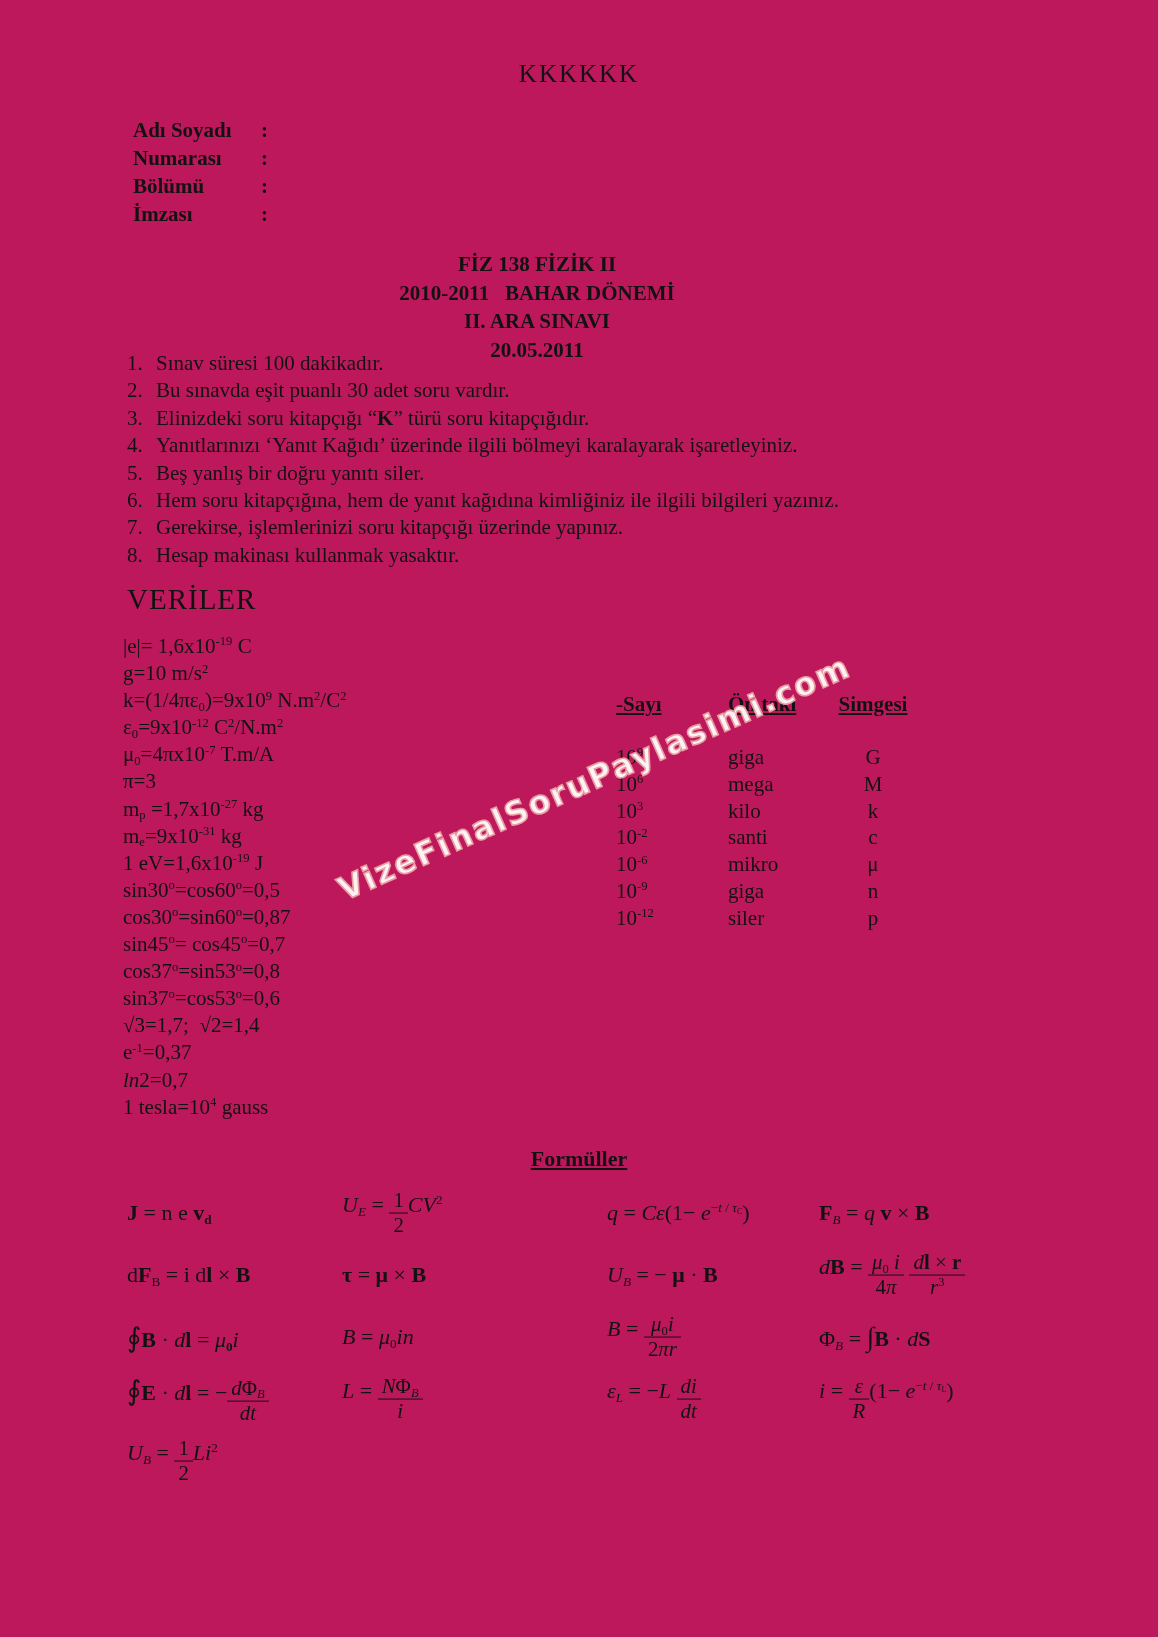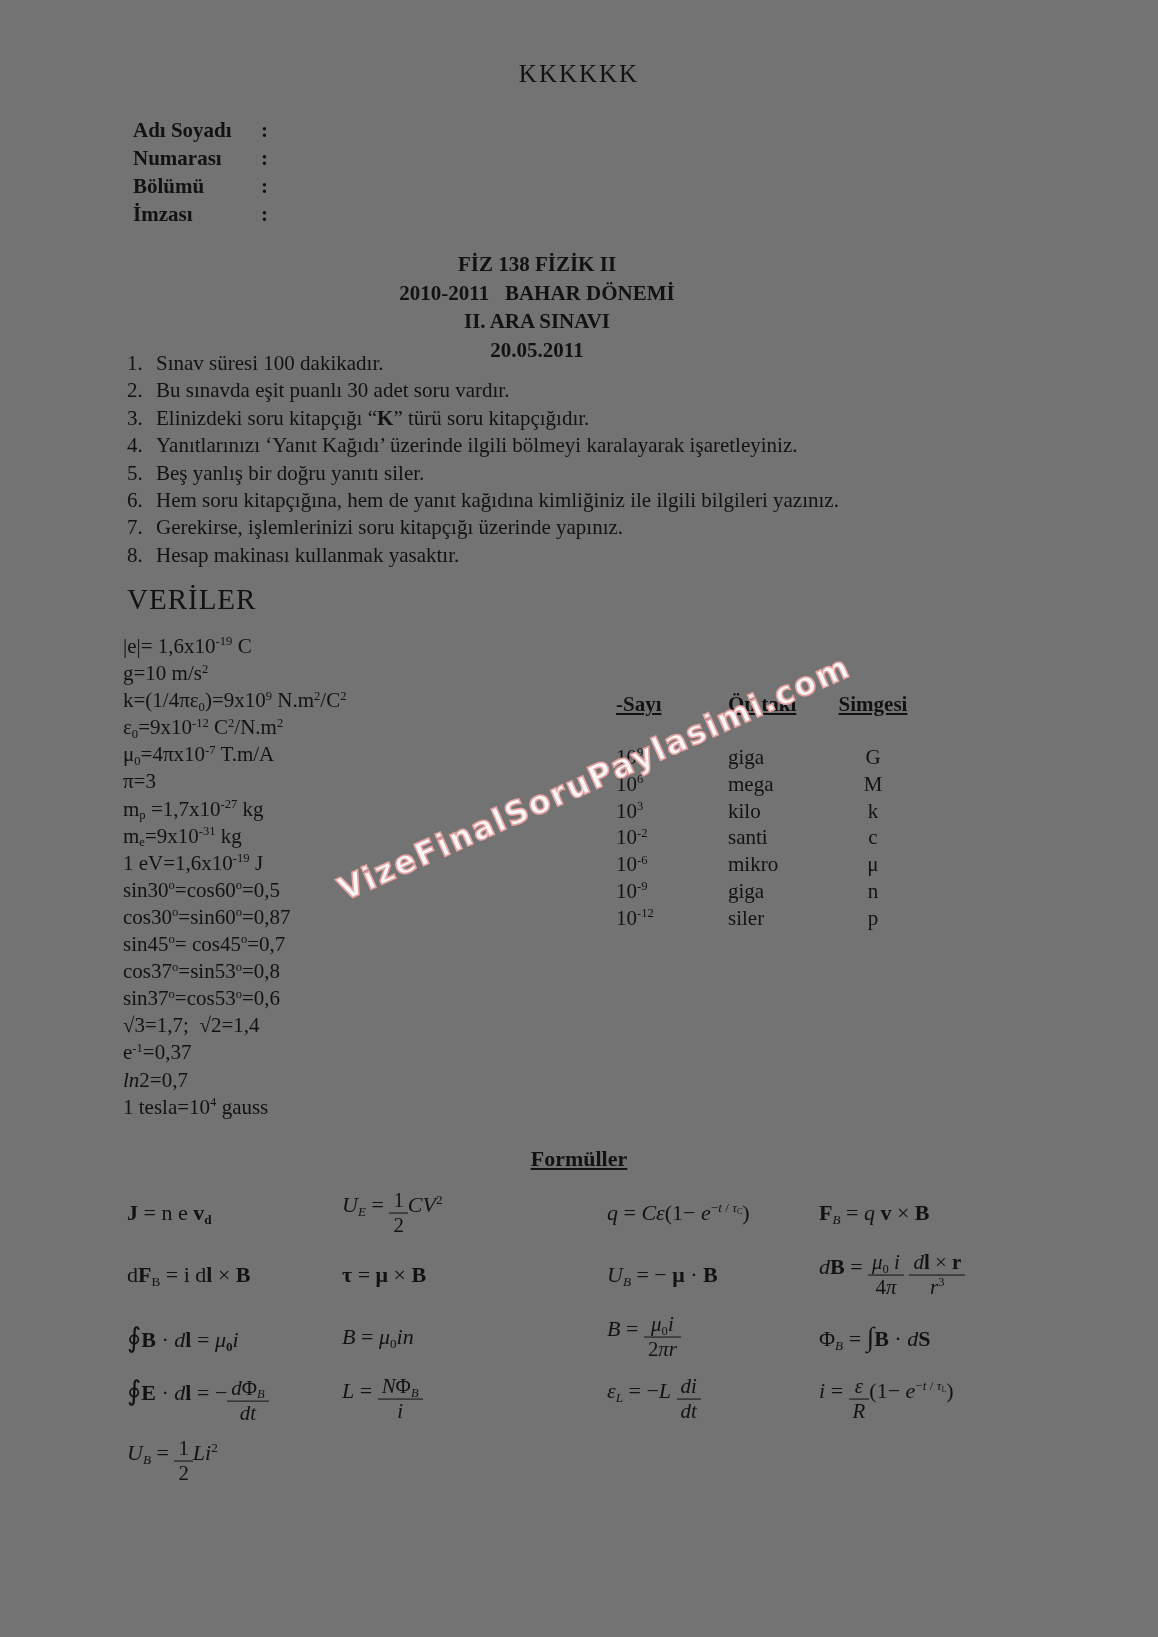--- a/index.html
+++ b/index.html
@@ -1,18 +1,18 @@
 <!DOCTYPE html>
 <html><head>
 <meta charset="utf-8">
 <style>
   html,body { margin:0; padding:0; background:#888; }
   .page {
     position:relative; width:1158px; height:1637px; margin:0 auto;
-    background:#737373; color:#121212; overflow:hidden;
+    background:#be185d; color:#121212; overflow:hidden;
     font-family:"Liberation Serif","DejaVu Serif",serif;
     font-size:21px;
   }
   sup { font-size:0.6em; vertical-align:baseline; position:relative; top:-0.6em; letter-spacing:0; }
   sub { font-size:0.6em; vertical-align:baseline; position:relative; top:0.28em; }
   .booklet-code { position:absolute; top:60px; left:0; width:100%; text-align:center;
     font-size:25px; letter-spacing:2px; }
   .identity { position:absolute; left:133px; top:116px; font-weight:bold; font-size:21px; }
   .id-row { height:28px; line-height:28px; }
   .id-label { display:inline-block; width:128px; }

